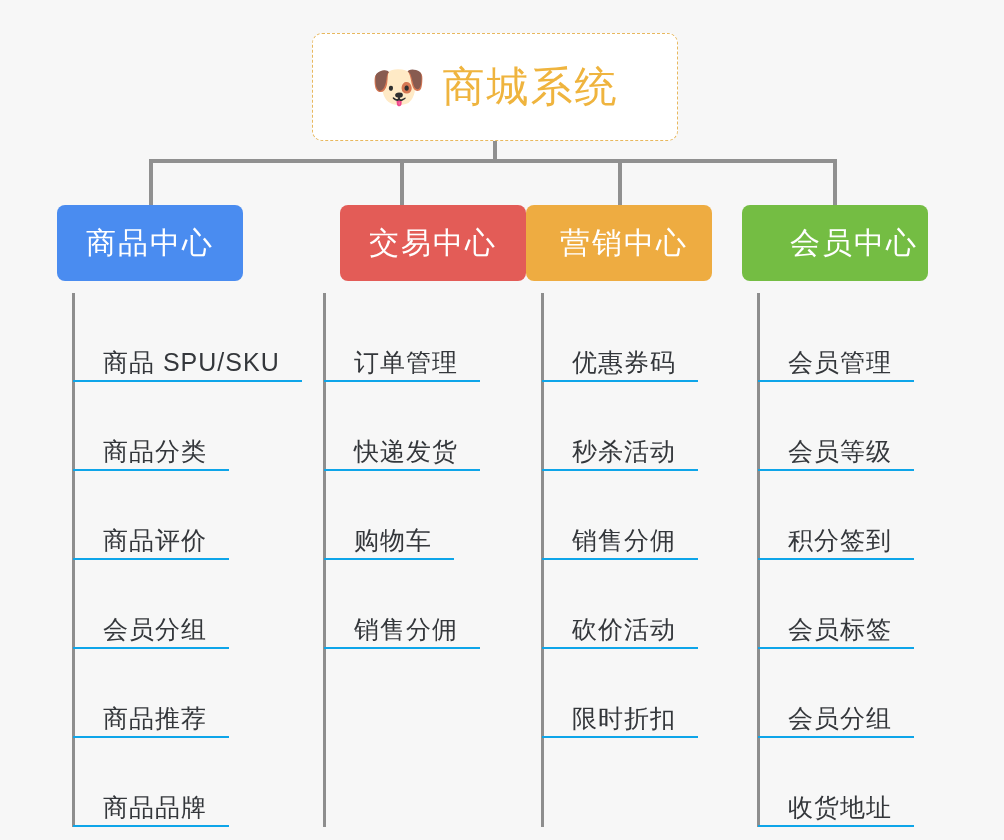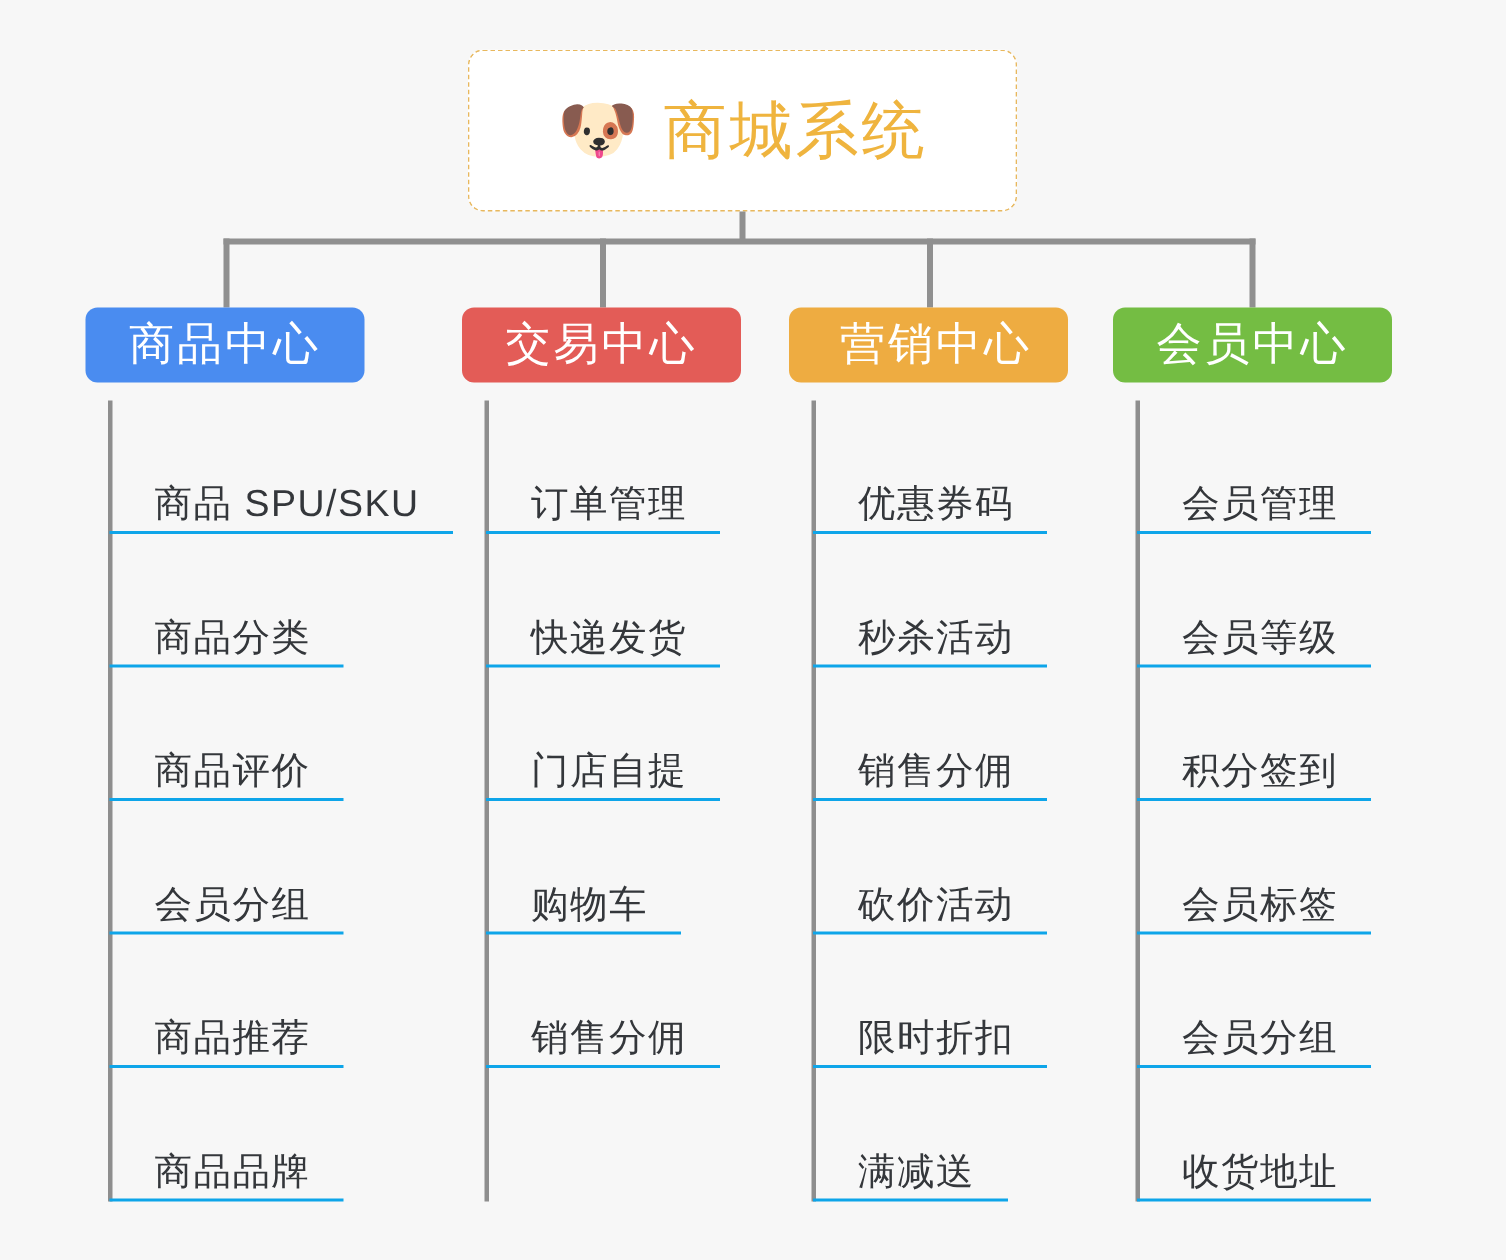--- a/index.html
+++ b/index.html
@@ -83,21 +83,21 @@
   .column {
     position: absolute;
     top: 205px;
   }
   .column.c0 { left: 57px;  }
   .column.c1 { left: 308px; }
   .column.c2 { left: 526px; }
   .column.c3 { left: 742px; }
 
   .cat-header {
-    height: 50px;
+    height: 76px;
     border-radius: 8px;
     display: flex;
     align-items: center;
     justify-content: center;
     box-sizing: border-box;
     padding: 0 10px;
   }
   .cat-header .cat-label {
     color: #ffffff;
     font-size: 30px;
@@ -176,33 +176,30 @@
       <div class="leaf">
           <span class="leaf-inner"><span class="leaf-label">商品推荐</span></span>
         </div>
       <div class="leaf">
           <span class="leaf-inner"><span class="leaf-label">商品品牌</span></span>
         </div>
     </div>
   </div>
 
   <div class="column c1">
-    <div class="cat-header" style="background: rgb(227, 92, 87); width: 186px;">
+    <div class="cat-header" style="background: rgb(227, 92, 87); width: 186px; margin-left: 32px;">
       <span class="cat-label">交易中心</span>
     </div>
     <div class="branch">
       <div class="trunk" style="height: 534px;"></div>
       <div class="leaf">
           <span class="leaf-inner"><span class="leaf-label">订单管理</span></span>
         </div>
       <div class="leaf">
           <span class="leaf-inner"><span class="leaf-label">快递发货</span></span>
-        </div>
-      <div class="leaf">
-          <span class="leaf-inner"><span class="leaf-label">门店自提</span></span>
         </div>
       <div class="leaf">
           <span class="leaf-inner"><span class="leaf-label">购物车</span></span>
         </div>
       <div class="leaf">
           <span class="leaf-inner"><span class="leaf-label">销售分佣</span></span>
         </div>
     </div>
   </div>
 
@@ -220,28 +217,25 @@
         </div>
       <div class="leaf">
           <span class="leaf-inner"><span class="leaf-label">销售分佣</span></span>
         </div>
       <div class="leaf">
           <span class="leaf-inner"><span class="leaf-label">砍价活动</span></span>
         </div>
       <div class="leaf">
           <span class="leaf-inner"><span class="leaf-label">限时折扣</span></span>
         </div>
-      <div class="leaf">
-          <span class="leaf-inner"><span class="leaf-label">满减送</span></span>
-        </div>
     </div>
   </div>
 
   <div class="column c3">
-    <div class="cat-header" style="background: rgb(116, 189, 67); width: 186px;">
+    <div class="cat-header" style="background: rgb(116, 189, 67); width: 186px; justify-content: flex-end;">
       <span class="cat-label">会员中心</span>
     </div>
     <div class="branch">
       <div class="trunk" style="height: 534px;"></div>
       <div class="leaf">
           <span class="leaf-inner"><span class="leaf-label">会员管理</span></span>
         </div>
       <div class="leaf">
           <span class="leaf-inner"><span class="leaf-label">会员等级</span></span>
         </div>

